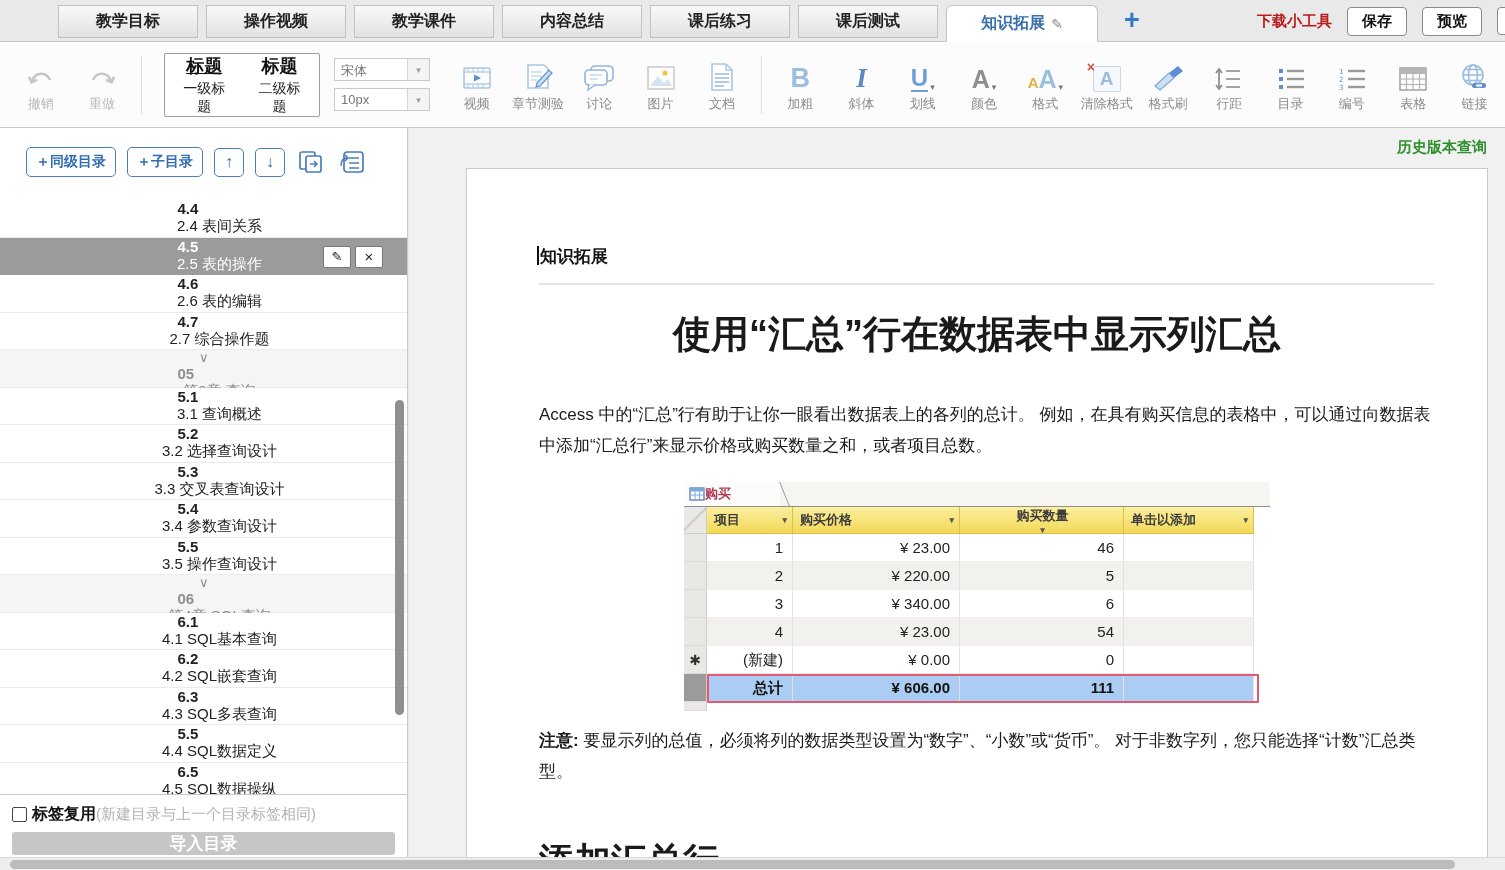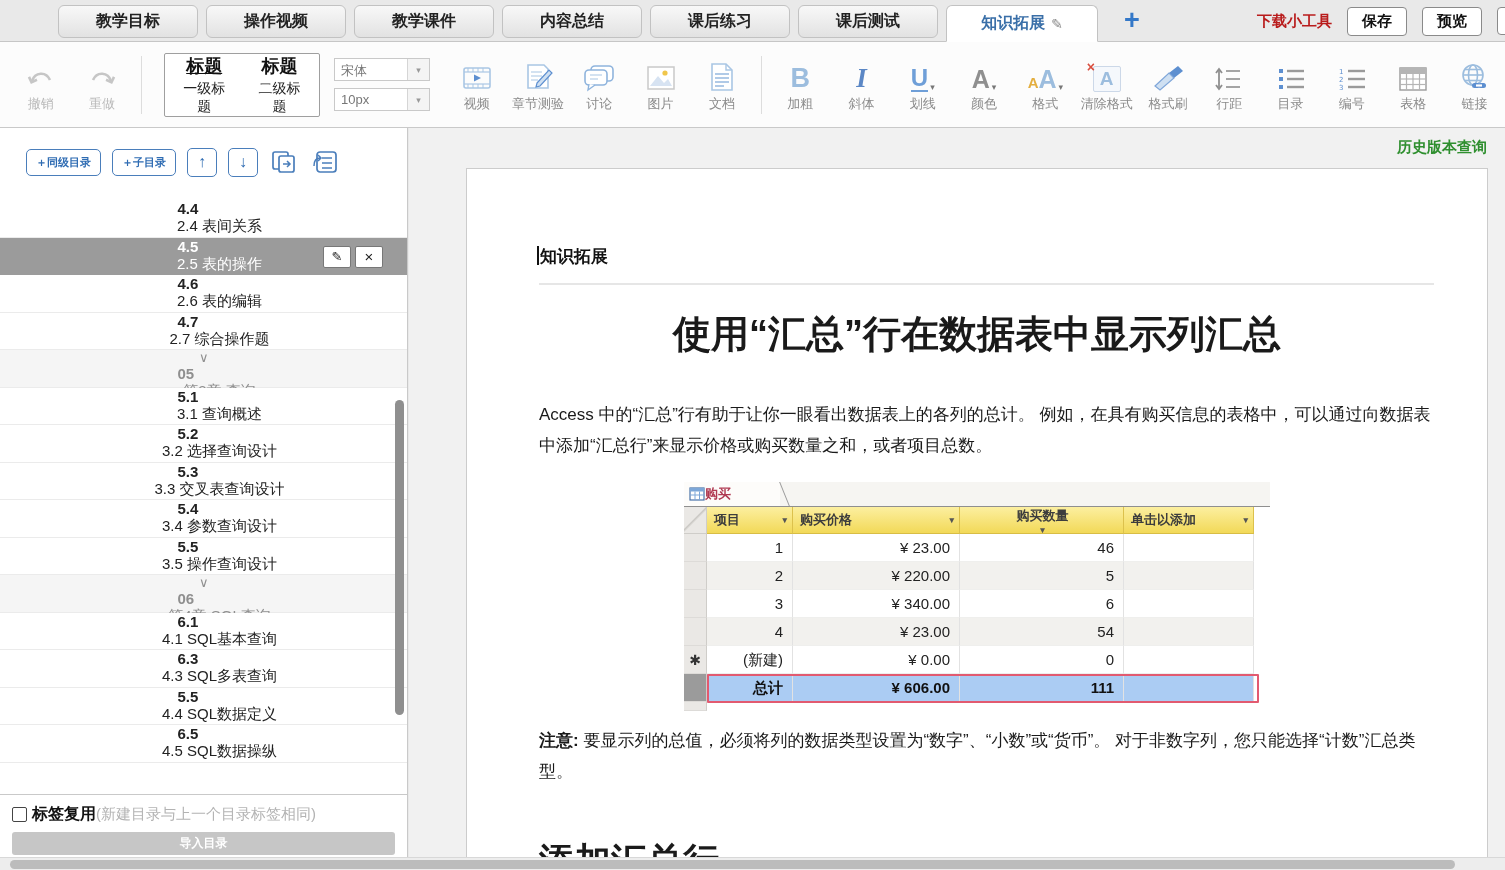--- a/index.html
+++ b/index.html
@@ -4,21 +4,21 @@
 <style>
   * { box-sizing: border-box; margin:0; padding:0; }
   html,body { width:1505px; height:870px; overflow:hidden; }
   body { font-family:"Liberation Sans","DejaVu Sans",sans-serif; background:#e9e9e9; position:relative; }
   .window { position:absolute; left:0; top:0; width:1505px; height:870px; overflow:hidden; background:#e9e9e9; }
 
   
   .tabbar { position:absolute; left:0; top:0; width:1505px; height:42px; background:#e9e9e9;
             border-bottom:1px solid #c6c6c6; display:flex; padding-left:58px; }
   .tab { height:33px; margin-top:5px; width:140px; margin-right:8px; border:1px solid #c2c2c2;
-         border-radius:6px; background:linear-gradient(#f8f8f8,#e2e2e2); display:flex; align-items:center;
+         border-radius:0; background:linear-gradient(#f8f8f8,#e2e2e2); display:flex; align-items:center;
          justify-content:center; font-size:16px; font-weight:bold; color:#222; cursor:pointer; }
   .tab.active { background:#fff; height:37px; border-bottom-color:#fff; border-radius:6px 6px 0 0;
                 color:#3a6fa8; width:152px; gap:6px; }
   .pencil-glyph { font-size:14px; color:#8a8a8a; }
   .add-tab { font-size:27px; color:#3478c8; font-weight:bold; align-self:center; margin-left:18px;
              line-height:1; cursor:pointer; }
   .tab-actions { position:absolute; right:0; top:0; height:42px; display:flex; align-items:center; gap:15px; }
   .dl-link { color:#b91c1c; font-weight:bold; font-size:15px; cursor:pointer; }
   .hbtn2 { padding:4px 14px; border:1.5px solid #8a8a8a; border-radius:4px; background:#fff;
            font-size:15px; font-weight:600; color:#111; cursor:pointer; }
@@ -59,21 +59,21 @@
   .clear-box { position:relative; display:inline-block; border:1px solid #ccd8e8; background:#f5f8fc;
                padding:1px 6px; border-radius:2px; }
   .clear-x { position:absolute; left:-7px; top:-8px; color:#d94f3f; font-weight:bold; font-size:14px; }
   .clear-a { font-size:19px; font-weight:bold; color:#9cbdde; }
 
   
   .sidebar { position:absolute; left:0; top:128px; width:408px; height:742px; background:#fff;
              border-right:1px solid #c9c9c9; }
   .side-actions { height:68px; display:flex; align-items:center; gap:11px; padding:0 0 0 26px; }
   .outline-btn { border:1.5px solid #4a7ebb; color:#2f6cb3; background:#fff; border-radius:5px;
-                 font-size:11px; font-weight:600; padding:5px 9px; cursor:pointer; white-space:nowrap; }
+                 font-size:14px; font-weight:600; padding:5px 9px; cursor:pointer; white-space:nowrap; }
   .sq-btn { border:1.5px solid #4a7ebb; color:#2f6cb3; background:#fff; border-radius:5px; width:30px;
             height:29px; font-size:16px; font-weight:bold; display:flex; align-items:center; justify-content:center; cursor:pointer; }
   .icon-btn { width:30px; height:29px; display:flex; align-items:center; justify-content:center; cursor:pointer; }
 
   .dir-list { position:absolute; left:0; top:72px; width:407px; height:600px; overflow:hidden; }
   .dir-row { height:37.5px; display:flex; align-items:center; border-bottom:1px solid #ebebeb;
              font-size:15px; color:#222; position:relative; background:#fff; cursor:pointer;flex-direction:column; }
   .dir-row .chev { width:26px; margin-left:17px; color:#8f8f8f; font-size:13px; }
   .dir-row .num  { width:52px; font-weight:600; }
   .dir-row .lbl  { margin-left:32px; }
@@ -88,21 +88,21 @@
   .side-scroll-thumb { position:absolute; right:3px; top:272px; width:9px; height:315px;
                        background:#8f8f8f; border-radius:5px; }
 
   .side-bottom { position:absolute; left:0; bottom:6px; width:407px; height:70px; border-top:1px solid #c9c9c9;
                  background:#fff; padding:9px 12px 0; }
   .chk-row { display:flex; align-items:center; font-size:16px; }
   .chk { width:15px; height:15px; border:1.5px solid #444; border-radius:2px; background:#fff; margin-right:5px; cursor:pointer; }
   .chk-label { font-weight:bold; color:#111; cursor:pointer; }
   .chk-hint { color:#b3b3b3; font-size:15px; }
   .import-btn { margin-top:7px; width:383px; height:23px; background:#c6c6c6; border:none; border-radius:3px;
-                color:#fff; font-weight:bold; font-size:12px; cursor:pointer; }
+                color:#fff; font-weight:bold; font-size:17px; cursor:pointer; }
 
   
   .main { position:absolute; left:409px; top:128px; width:1096px; height:729px; background:#f1f1f1; overflow:hidden; }
   .history-link { position:absolute; top:10px; right:18px; color:#2f8f2f; font-weight:bold; font-size:15px;
                   cursor:pointer; }
   .page { position:absolute; left:57px; top:40px; width:1022px; height:740px; background:#fff;
           border:1px solid #ccc; overflow:hidden; }
   .sec-title { position:absolute; left:70px; top:76px; font-size:17px; font-weight:bold; color:#111; }
   .caret { display:inline-block; width:2px; height:19px; background:#111; vertical-align:-3px; margin-right:1px; }
   .sec-divider { position:absolute; left:72px; top:114px; width:895px; height:2px; background:#e6e6e6; }
@@ -527,20 +527,25 @@
           <span class="num">06</span>
           <span class="lbl">第4章 SQL查询</span>
         </div>
         <div class="dir-row">
           <span class="chev"></span>
           <span class="num">6.1</span>
           <span class="lbl">4.1 SQL基本查询</span>
         </div>
         <div class="dir-row">
           <span class="chev"></span>
+          <span class="num">6.2</span>
+          <span class="lbl">4.2 SQL嵌套查询</span>
+        </div>
+        <div class="dir-row">
+          <span class="chev"></span>
           <span class="num">6.3</span>
           <span class="lbl">4.3 SQL多表查询</span>
         </div>
         <div class="dir-row">
           <span class="chev"></span>
           <span class="num">5.5</span>
           <span class="lbl">4.4 SQL数据定义</span>
         </div>
         <div class="dir-row">
           <span class="chev"></span>

